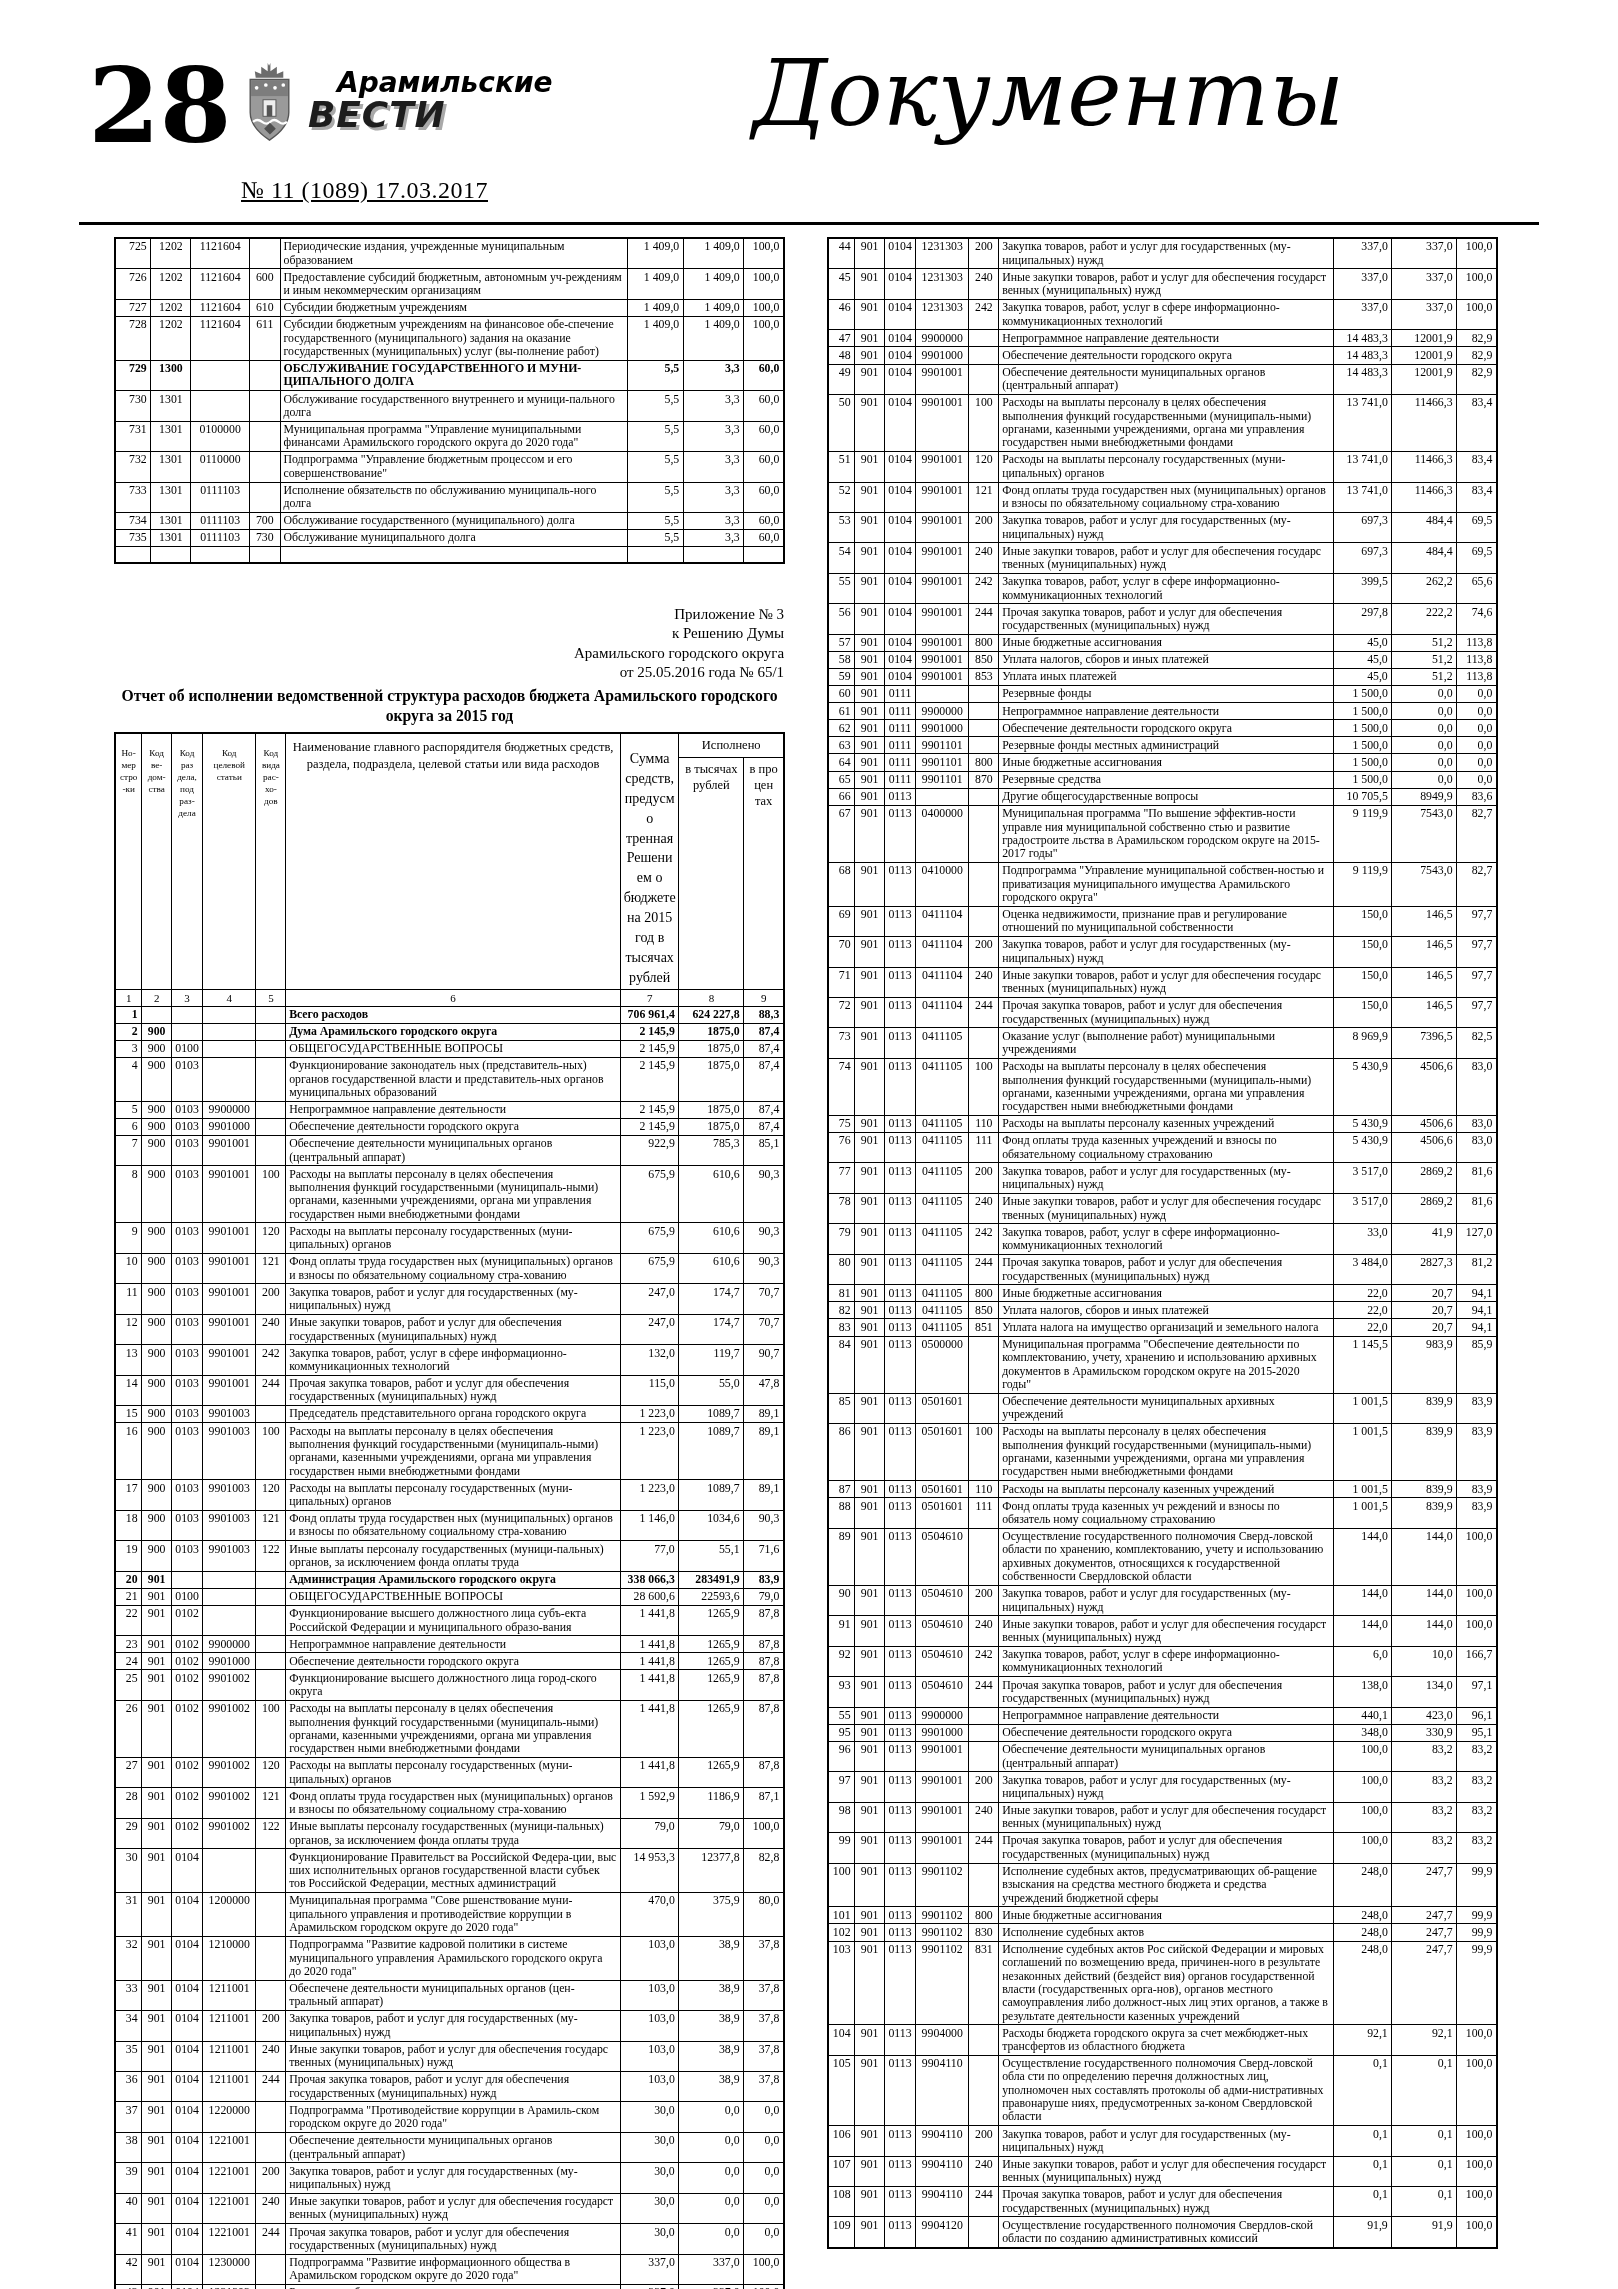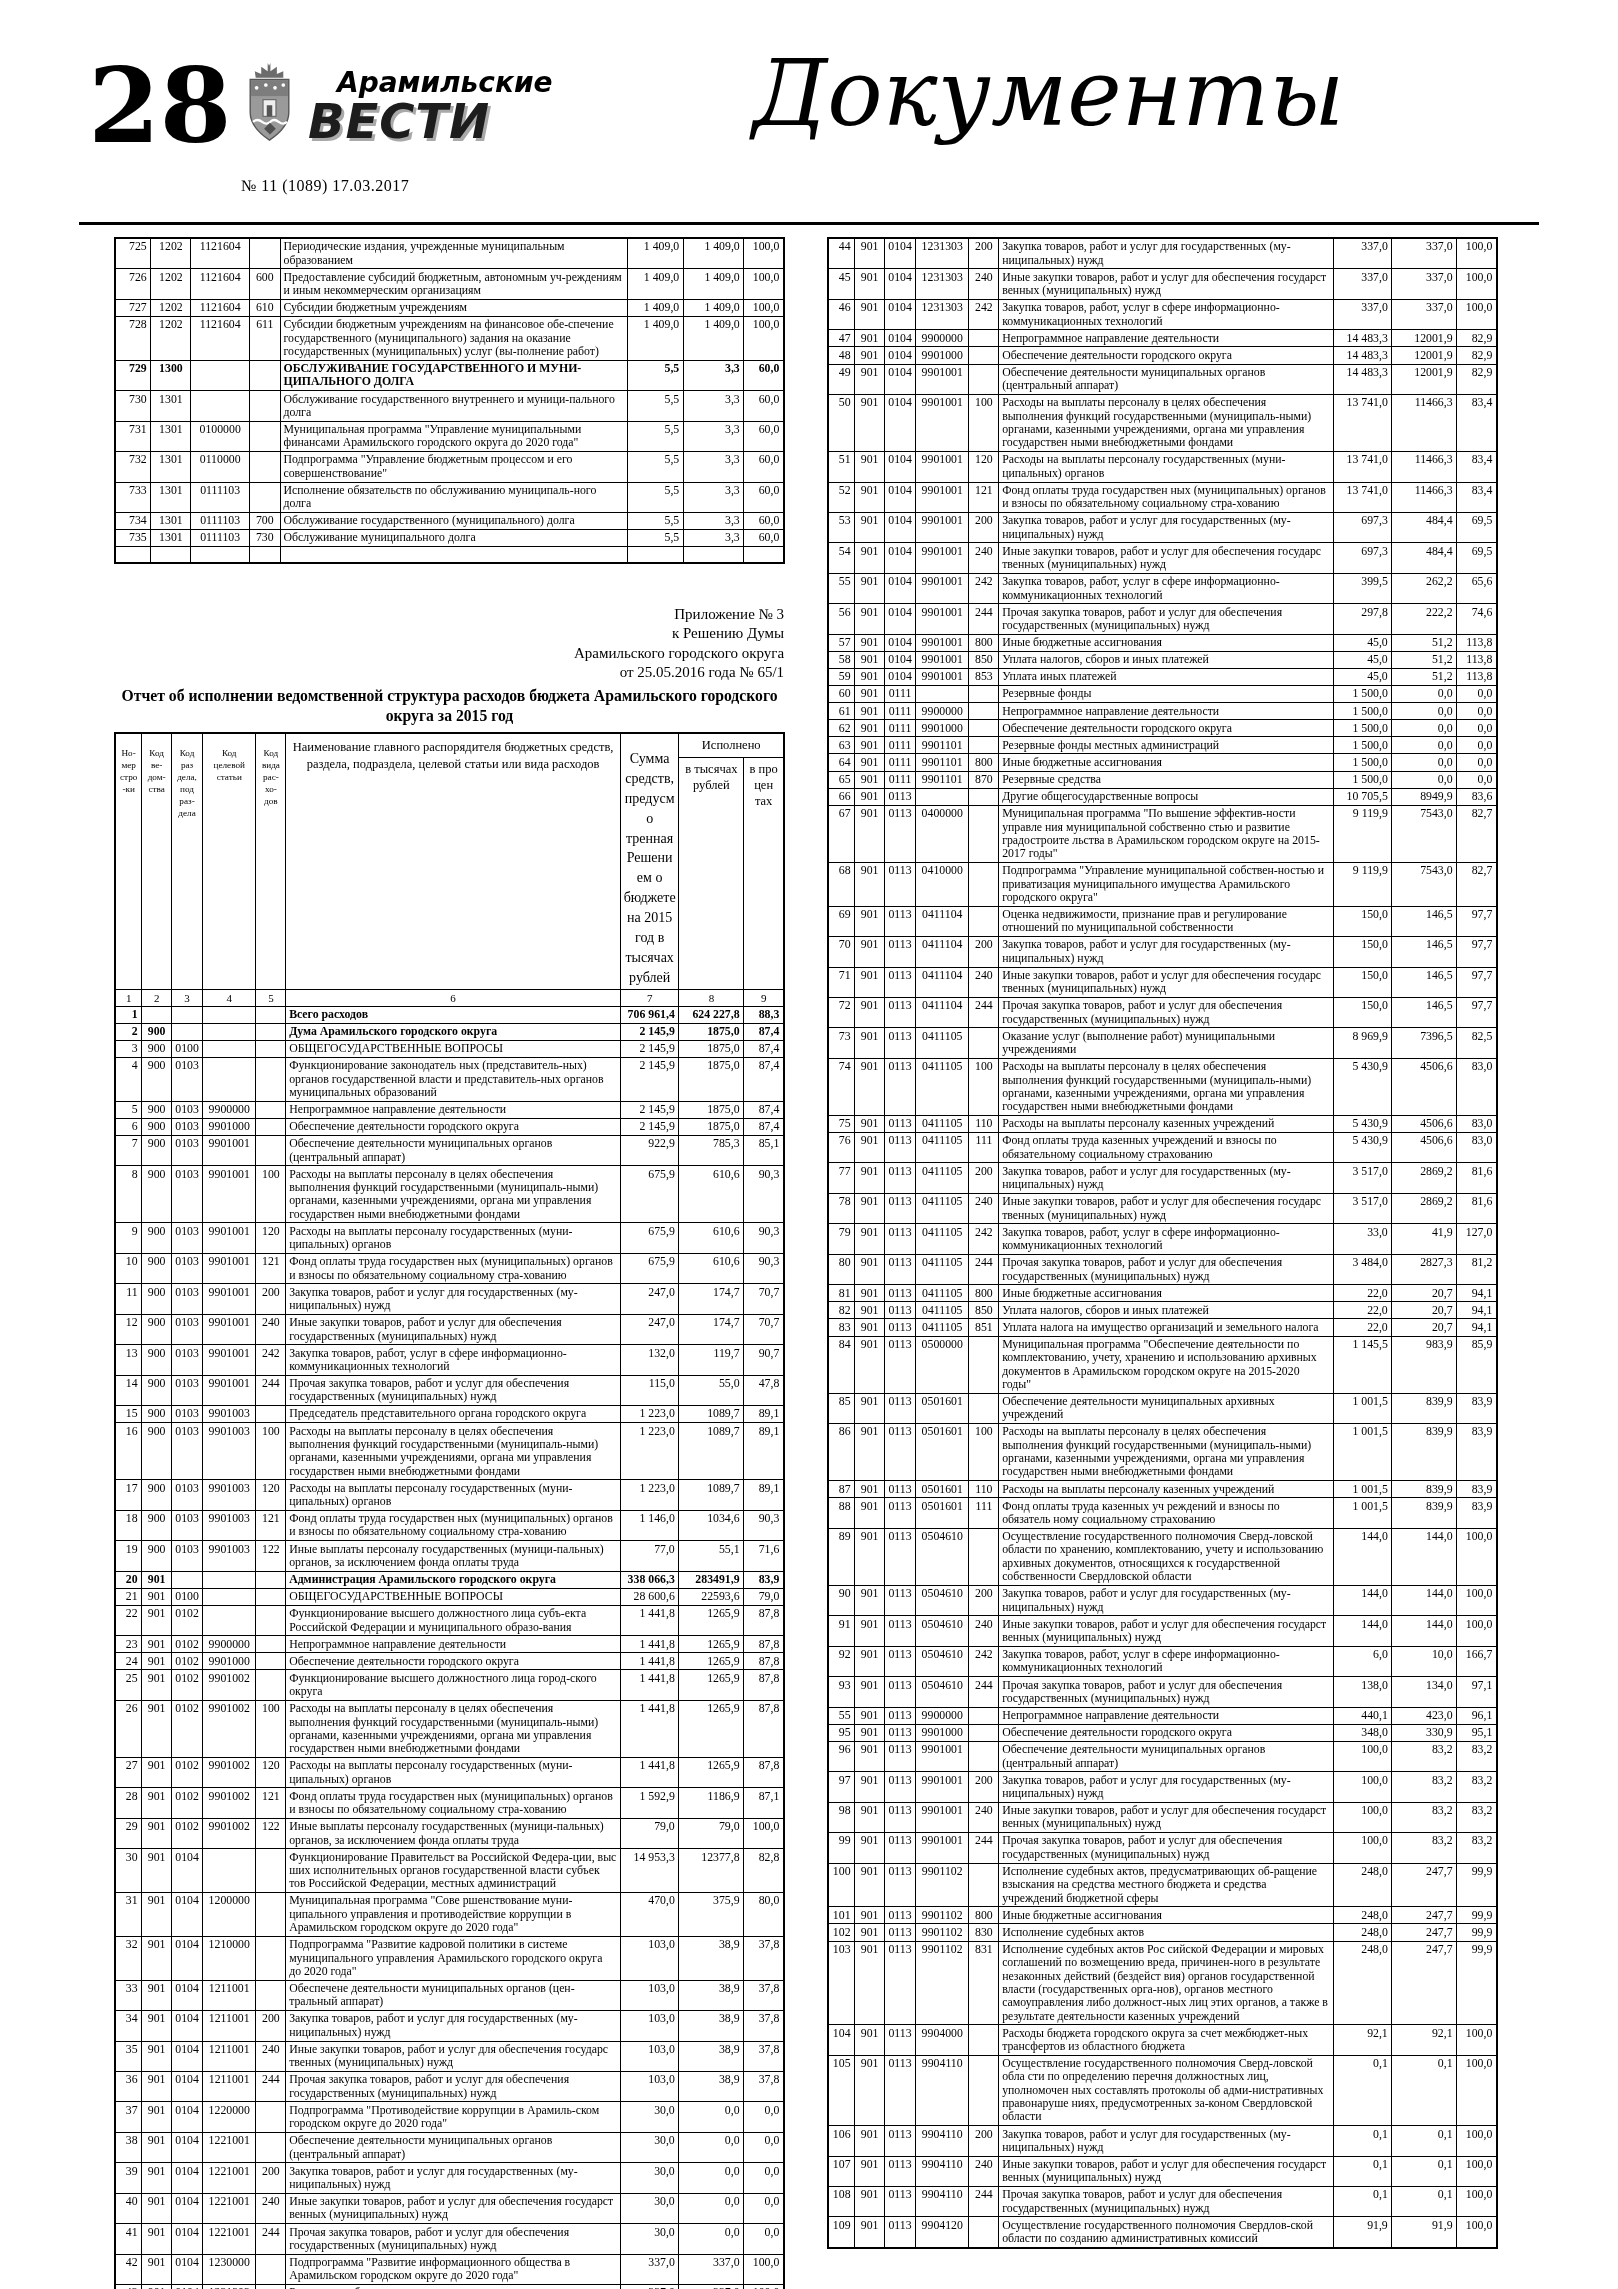--- a/index.html
+++ b/index.html
@@ -5,23 +5,23 @@
   html,body{margin:0;padding:0;background:#e8e8e8;}
   .page{position:relative;width:1619px;height:2290px;background:#ffffff;overflow:hidden;
         font-family:"Liberation Serif",serif;color:#000;}
   
   .masthead{position:absolute;left:79px;top:50px;width:1460px;height:168px;}
   .pagenum{position:absolute;left:9.2px;top:3.7px;font-family:"DejaVu Serif",serif;
            font-weight:bold;font-size:103px;line-height:1;}
   .logo{position:absolute;left:162px;top:9.2px;}
   .brand{position:absolute;left:229px;top:18.5px;}
   .brand-top{font-family:"DejaVu Sans",sans-serif;font-weight:bold;font-style:italic;font-size:28px;line-height:1;margin-left:29px;}
-  .brand-bottom{font-family:"DejaVu Sans",sans-serif;font-weight:bold;font-style:italic;font-size:48px;line-height:1;
+  .brand-bottom{font-family:"DejaVu Sans",sans-serif;font-weight:bold;font-style:italic;font-size:36px;line-height:1;
                 color:#1d1d1d;text-shadow:2.8px 2.8px 0 #a9a9a9;letter-spacing:0.9px;}
-  .issue-line{position:absolute;left:162px;top:127px;font-size:16px;letter-spacing:0.5px;}
+  .issue-line{position:absolute;left:162px;top:127px;font-size:24px;letter-spacing:0.5px;text-decoration:underline;}
   .section-title{position:absolute;left:637px;top:-7.4px;width:665px;text-align:center;
                  font-family:"DejaVu Serif",serif;font-style:italic;font-size:92px;line-height:1.1;}
   .masthead-rule{position:absolute;left:79px;top:222px;width:1460px;border-top:3.7px solid #000;}
   
   .content{position:absolute;left:114px;top:237px;display:flex;gap:42px;align-items:flex-start;}
   .col{width:671px;}
   
   table{border-collapse:collapse;table-layout:fixed;width:671px;border:2.3px solid #000;}
   td,th{border:1.5px solid #000;font-size:11.8px;line-height:1.13;padding:1.4px 2.8px;
         vertical-align:top;overflow:hidden;word-wrap:break-word;}

